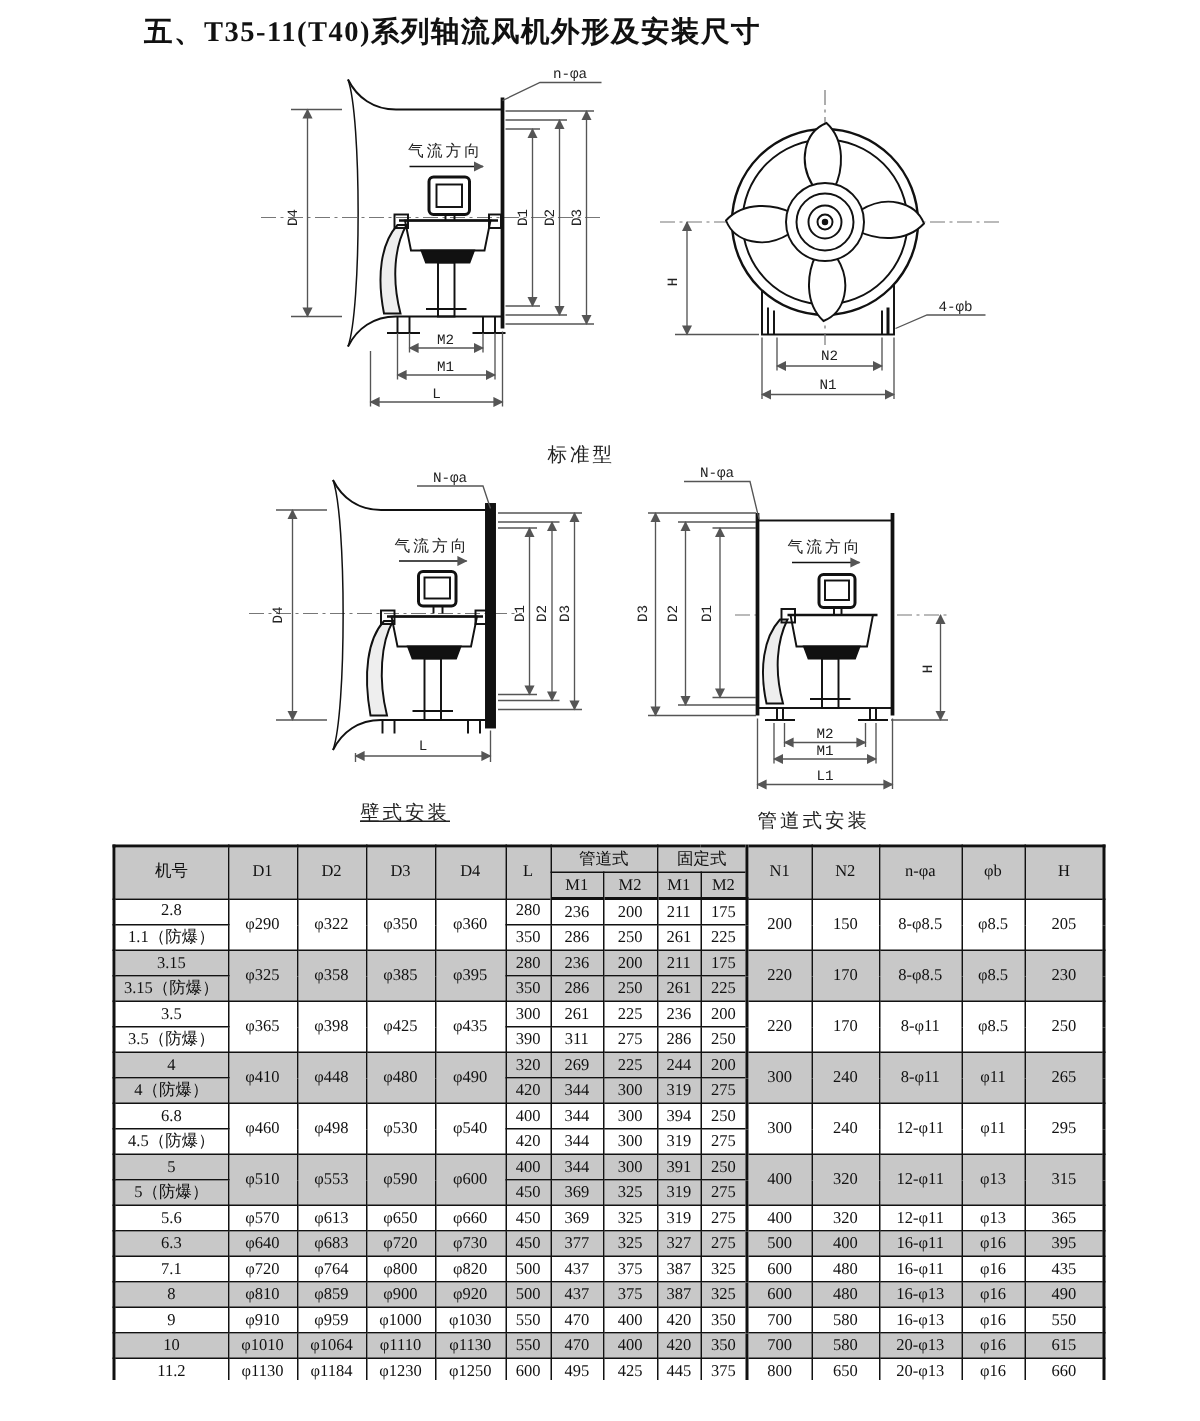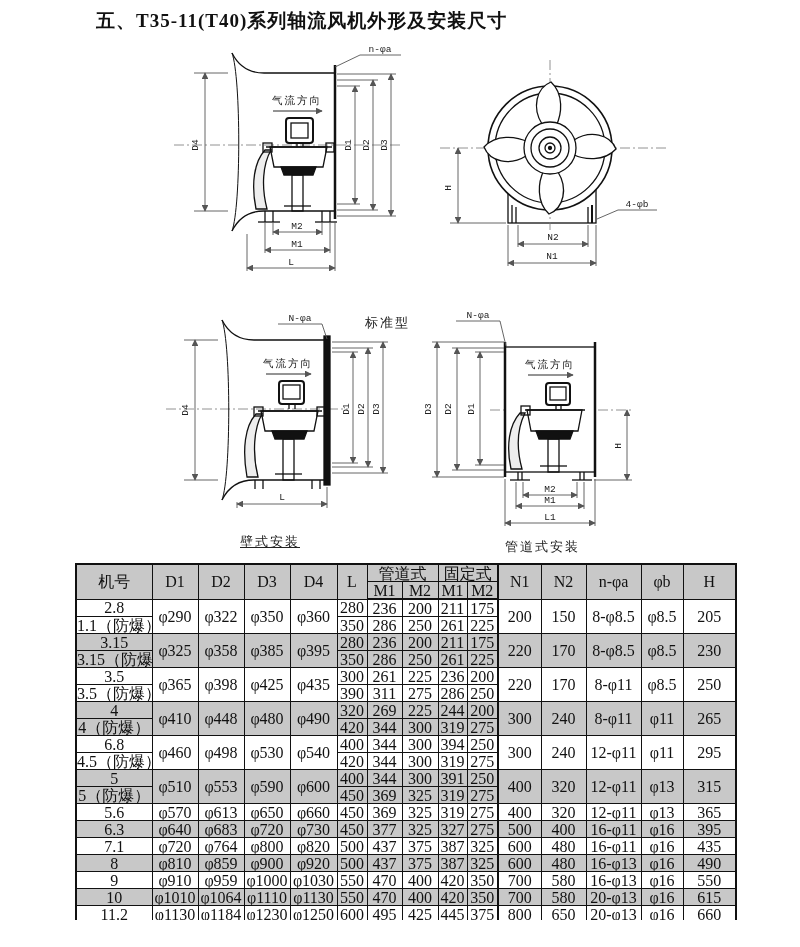--- a/index.html
+++ b/index.html
@@ -1,34 +1,34 @@
 <!DOCTYPE html>
 <html style="--shade: #c8c8c8;"><head>
 <meta charset="utf-8">
 <style>
   html,body{margin:0;padding:0;background:#fff;}
   #page{position:relative;width:800px;height:920px;background:#fff;overflow:hidden;
         font-family:"Liberation Serif", serif;color:#111;}
   #title{position:absolute;left:96px;top:8px;font-size:19px;font-weight:bold;letter-spacing:1px;white-space:nowrap;}
   .caption{position:absolute;font-size:13px;letter-spacing:2px;color:#222;}
-  #cap-standard{left:365px;top:294px;margin-top:20px;}
+  #cap-standard{left:365px;top:294px;}
   #cap-wall{left:240px;top:533px;text-decoration:underline;}
   #cap-duct{left:505px;top:538px;font-family:Liberation Mono, monospace;}
   svg{position:absolute;overflow:visible;}
   svg text{font-family:"Liberation Mono", monospace;font-size:9.5px;fill:#222;}
   svg text.cjk{font-family:"Liberation Sans", sans-serif;font-size:10.5px;letter-spacing:2px;}
   #svg-side{left:170px;top:46px;}
   #svg-front{left:440px;top:58px;}
   #svg-wall{left:160px;top:311px;}
   #svg-duct{left:420px;top:303px;}
   .obj{stroke:#111;fill:none;stroke-width:1.3px;}
   .dim{stroke:#555;fill:none;stroke-width:0.9px;}
   .cl{stroke:#777;fill:none;stroke-width:0.8px;stroke-dasharray:10 3 2 3;}
   #dims-table{position:absolute;left:75px;top:563px;width:660px;border-collapse:collapse;
-      table-layout:fixed;font-size:16px;}
+      table-layout:fixed;font-size:11px;}
   #dims-table{border:2px solid #111;}
   #dims-table th,#dims-table td{border:1px solid #111;text-align:center;padding:0;
       height:16px;line-height:15px;overflow:hidden;white-space:nowrap;font-weight:normal;}
   #dims-table thead th{background:var(--shade,#c8c8c8);}
   #dims-table thead tr:last-child th{border-bottom:2px solid #111;}
   #dims-table tr.shaded td{background:var(--shade,#c8c8c8);}
   .thickR{border-right:2px solid #111 !important;}
 </style>
 </head>
 <body>

